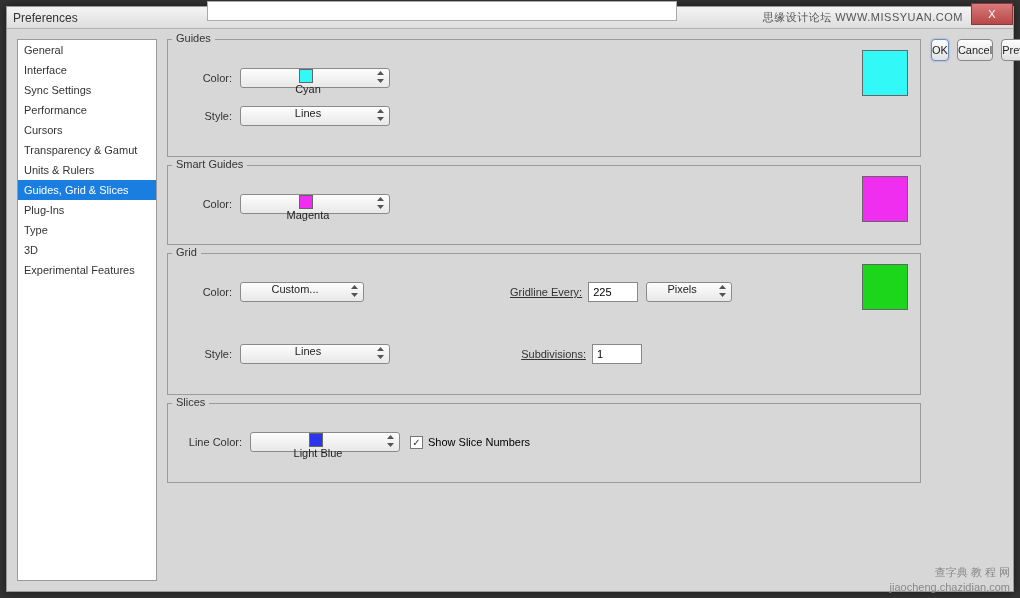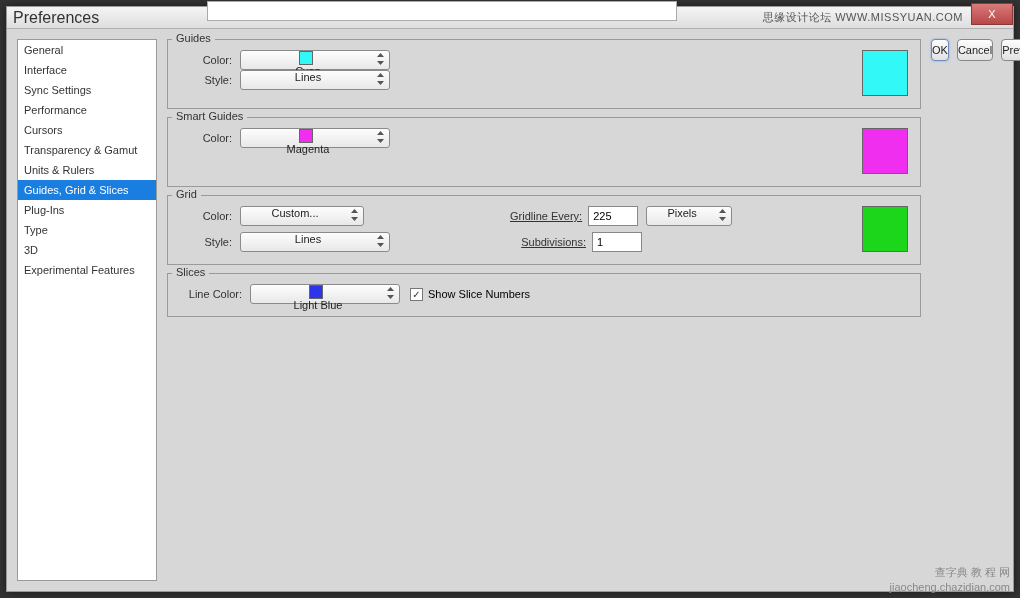--- a/index.html
+++ b/index.html
@@ -23,21 +23,21 @@
     }
     .titlebar {
       height: 22px;
       background: linear-gradient(#f4f4f4, #dedede);
       border-bottom: 1px solid #b0b0b0;
       display: flex;
       align-items: center;
       padding: 0 6px;
       position: relative;
     }
-    .titlebar .title { font-size: 16px; color: #333; }
+    .titlebar .title { font-size: 12px; color: #333; }
     .close-btn {
       position: absolute;
       right: 0; top: -4px;
       width: 42px; height: 22px;
       background: linear-gradient(#d97a7a, #b84848);
       display: flex;
       align-items: center;
       justify-content: center;
       color: #fff;
       font-size: 11px;
@@ -99,21 +99,21 @@
       position: absolute;
       top: -8px; left: 4px;
       background: #d7d7d7;
       padding: 0 4px;
       font-size: 11px;
       color: #333;
     }
     .row {
       display: flex;
       align-items: center;
-      margin: 0 0;
+      margin: 18px 0;
     }
     .lbl {
       width: 60px;
       text-align: right;
       padding-right: 8px;
       color: #333;
     }
     .lbl-wide {
       width: auto;
       text-align: right;

